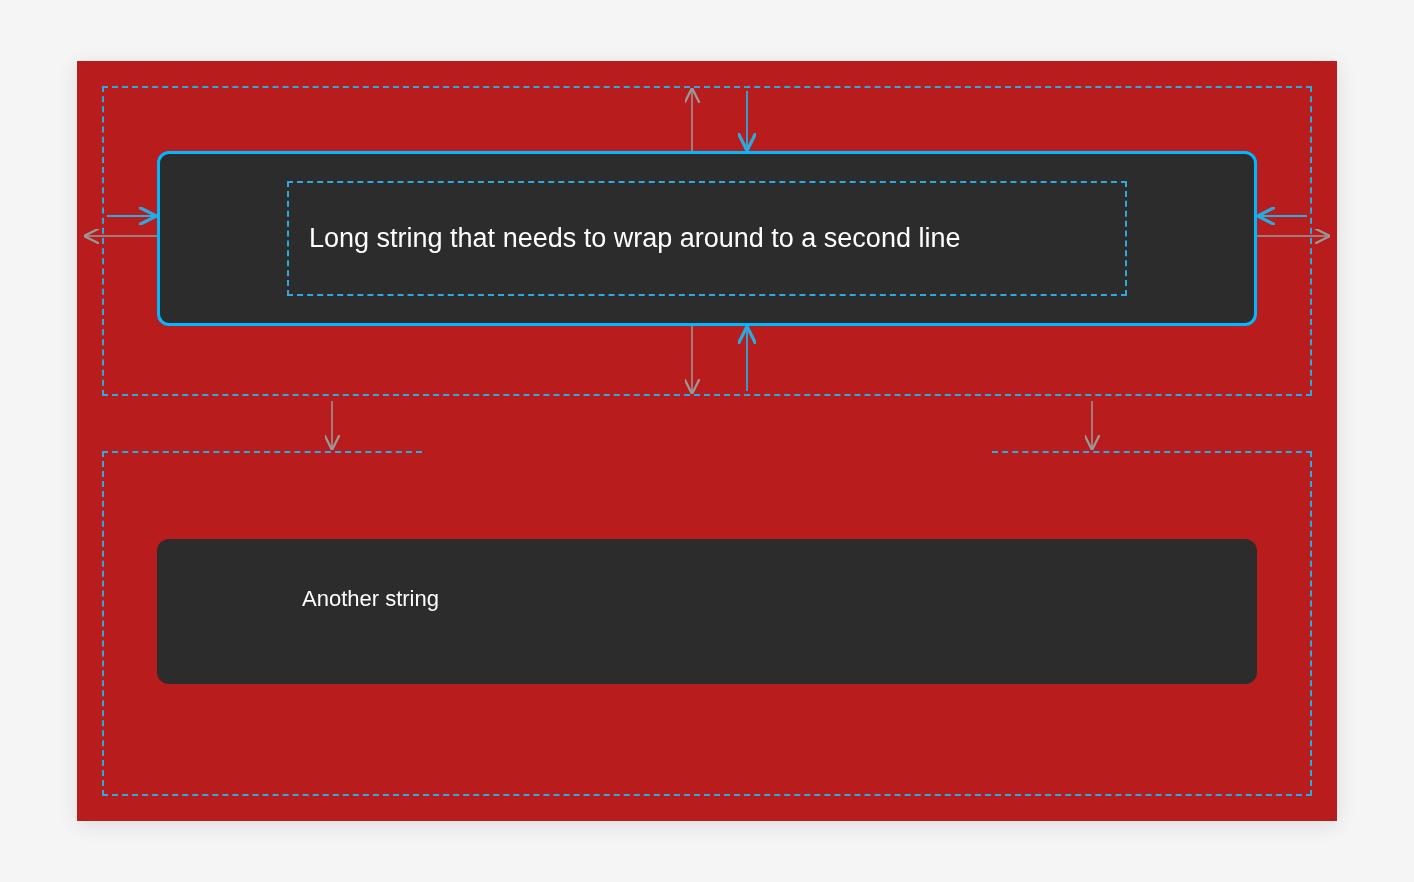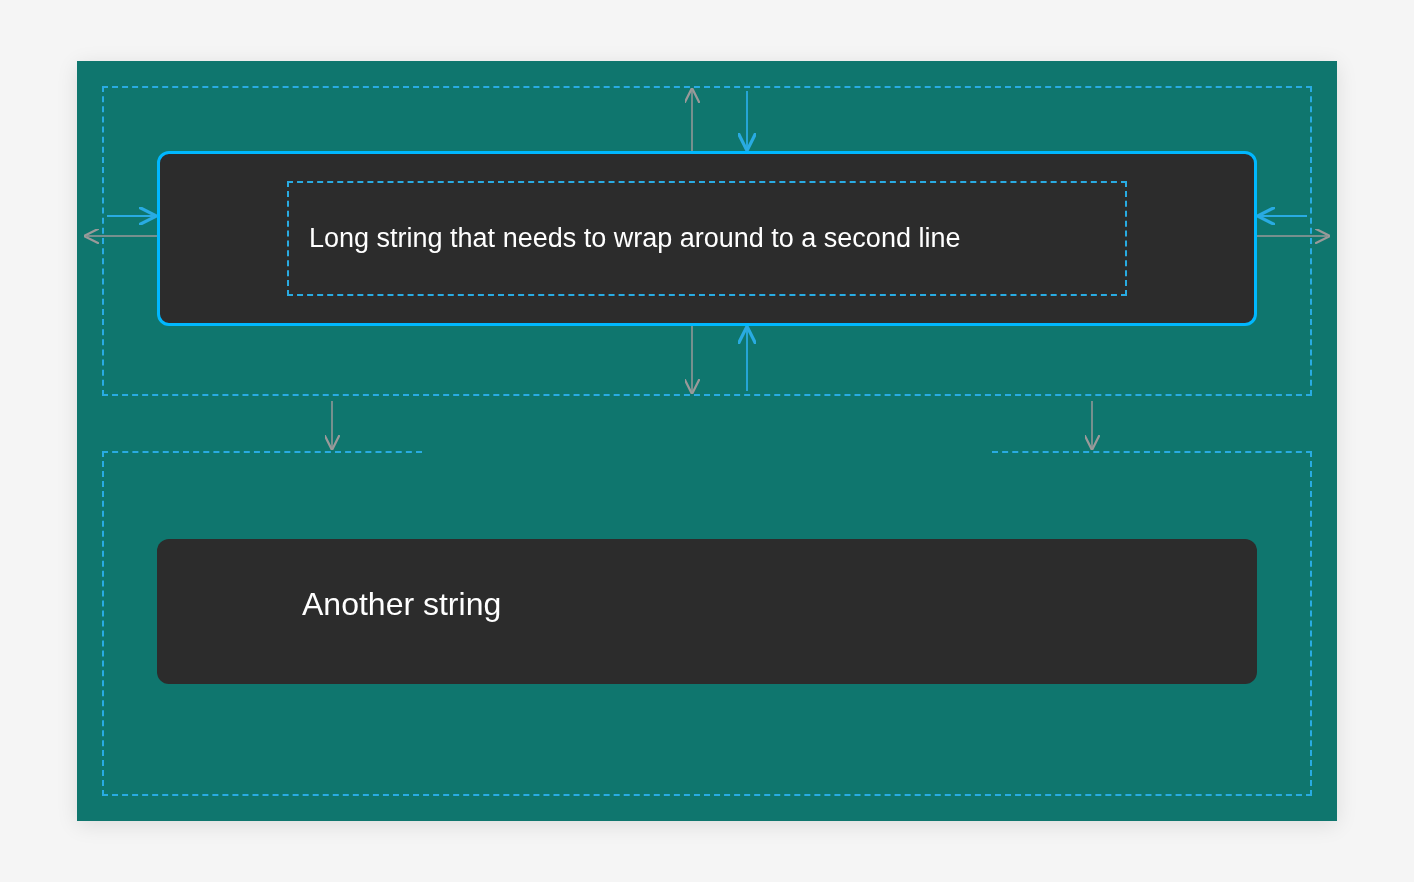--- a/index.html
+++ b/index.html
@@ -12,21 +12,21 @@
       height: 882px;
       background: #f5f5f5;
       font-family: -apple-system, BlinkMacSystemFont, "Segoe UI", Helvetica, Arial, sans-serif;
       display: flex;
       align-items: center;
       justify-content: center;
     }
     .canvas {
       width: 1260px;
       height: 760px;
-      background: #0f766e;
+      background: #b91c1c;
       position: relative;
       box-shadow: 0 4px 20px rgba(0,0,0,0.1);
     }
 
     
     .outer-box-1 {
       position: absolute;
       left: 25px;
       top: 25px;
       right: 25px;
@@ -100,21 +100,21 @@
       color: #fff;
       font-size: 27px;
       line-height: 1.4;
       font-weight: 400;
     }
     .row-text-2 {
       position: absolute;
       left: 225px;
       top: 525px;
       color: #fff;
-      font-size: 32px;
+      font-size: 22px;
       font-weight: 400;
     }
 
     
     svg.arrows {
       position: absolute;
       inset: 0;
       width: 100%;
       height: 100%;
       pointer-events: none;

